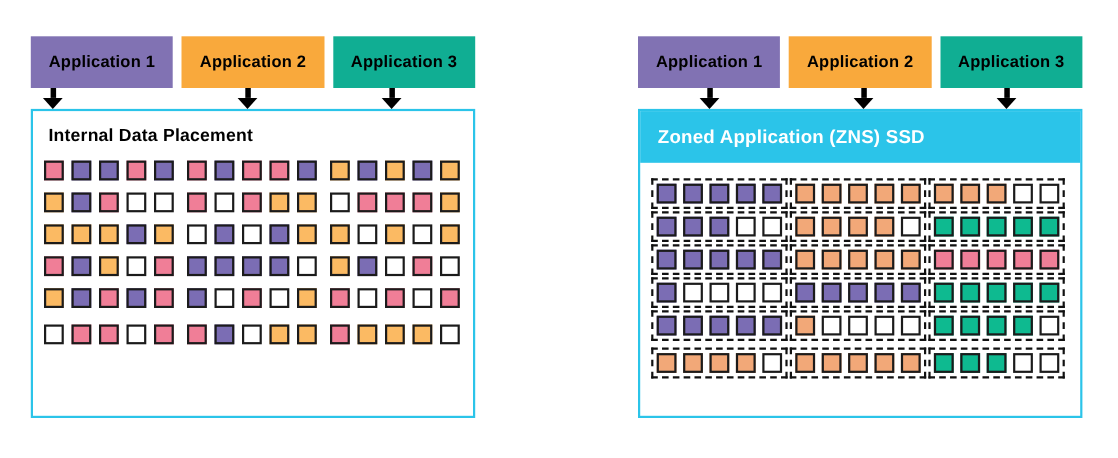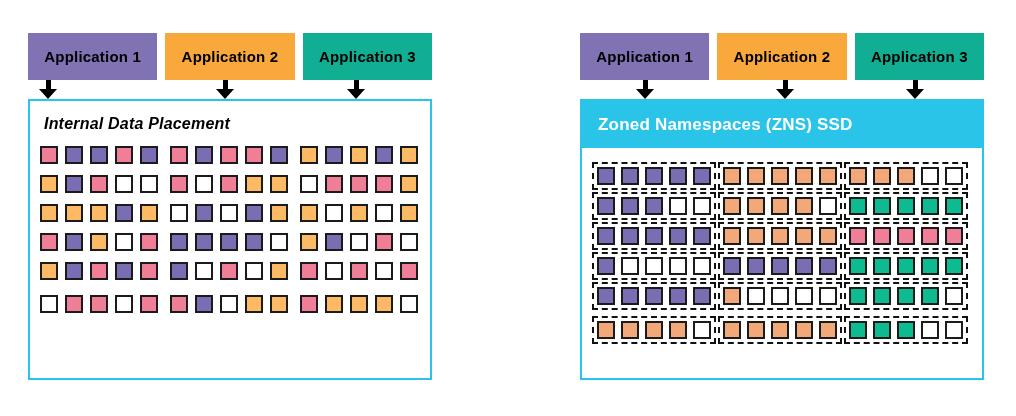--- a/index.html
+++ b/index.html
@@ -12,21 +12,21 @@
     font-weight:bold;font-size:15px;color:#000;letter-spacing:.2px;}
   .arrow-row{position:relative;height:19px;}
   .arrow{position:absolute;top:0;width:18px;}
   .arrow .stem{width:5px;height:9px;background:var(--arrow,#000);margin:0 auto;}
   .arrow .head{width:0;height:0;margin:0 auto;
     border-left:9px solid transparent;border-right:9px solid transparent;
     border-top:10px solid var(--arrow,#000);}
   .ssd-box{height:281px;border:2px solid var(--cyan,#2BC4E9);box-sizing:border-box;background:#fff;}
   .ssd-header{height:47px;background:var(--cyan,#2BC4E9);color:var(--hdrtext,#fff);
     font-weight:bold;font-size:17px;line-height:47px;padding-left:16px;letter-spacing:.2px;}
-  .ssd-content{padding:14px 10px 0 10px;font-style:italic;}
+  .ssd-content{padding:14px 10px 0 10px;}
   .content-title{font-weight:bold;font-size:16px;color:#000;margin:0 0 13px 4px;letter-spacing:.2px;}
   .grid-row{display:flex;gap:12px;margin-bottom:11px;align-items:flex-start;}
   .grid-row:last-child{margin-top:15px;}
   .zoned .grid-row{gap:2px;margin-bottom:2px;}
   .zoned .grid-row:last-child{margin-top:6px;}
   .group{display:flex;gap:7px;}
   .zone{display:flex;gap:6px;border:2px dashed var(--zoneborder,#111);padding:3px;}
   .sq{width:18px;height:18px;box-sizing:border-box;border:2px solid var(--sqborder,#1B1B1B);}
 </style>
 </head>
@@ -225,21 +225,21 @@
     <div class="arrow" style="left:196px">
         <div class="stem"></div>
         <div class="head"></div>
       </div>
     <div class="arrow" style="left:326px">
         <div class="stem"></div>
         <div class="head"></div>
       </div>
   </div>
   <div class="ssd-box">
-    <div class="ssd-header">Zoned Namespaces (ZNS) SSD</div>
+    <div class="ssd-header">Zoned Application (ZNS) SSD</div>
     <div class="ssd-content zoned">
       <div class="grid zoned">
           <div class="grid-row">
             <div class="zone">
               <div class="sq" style="background: rgb(123, 109, 180);"></div>
               <div class="sq" style="background: rgb(123, 109, 180);"></div>
               <div class="sq" style="background: rgb(123, 109, 180);"></div>
               <div class="sq" style="background: rgb(123, 109, 180);"></div>
               <div class="sq" style="background: rgb(123, 109, 180);"></div>
             </div>

